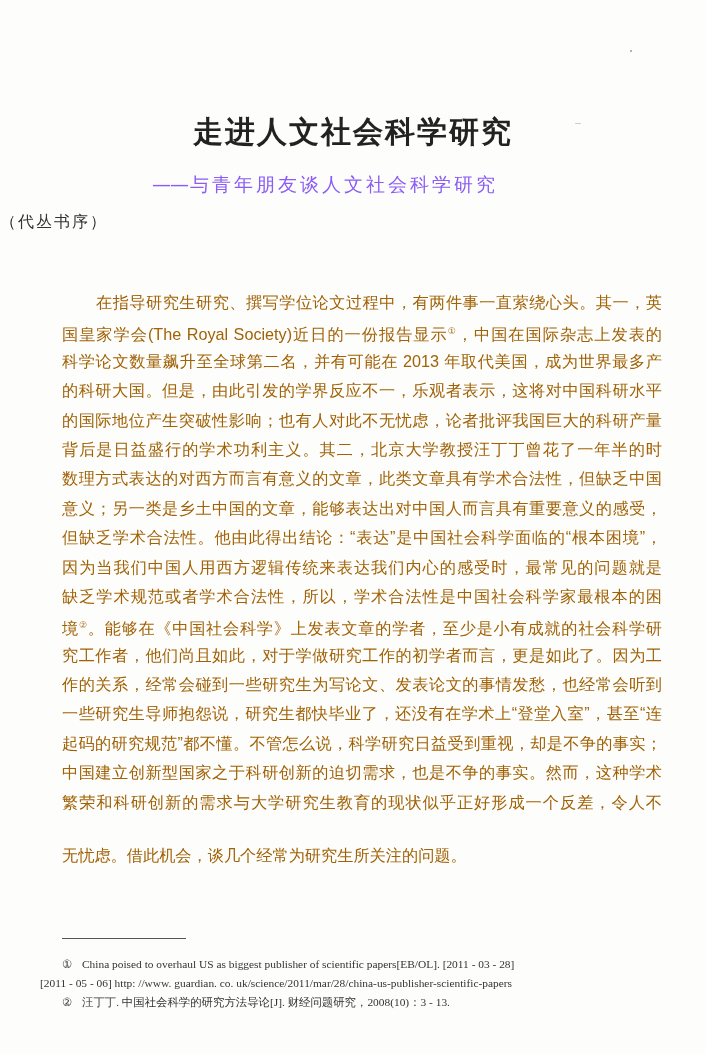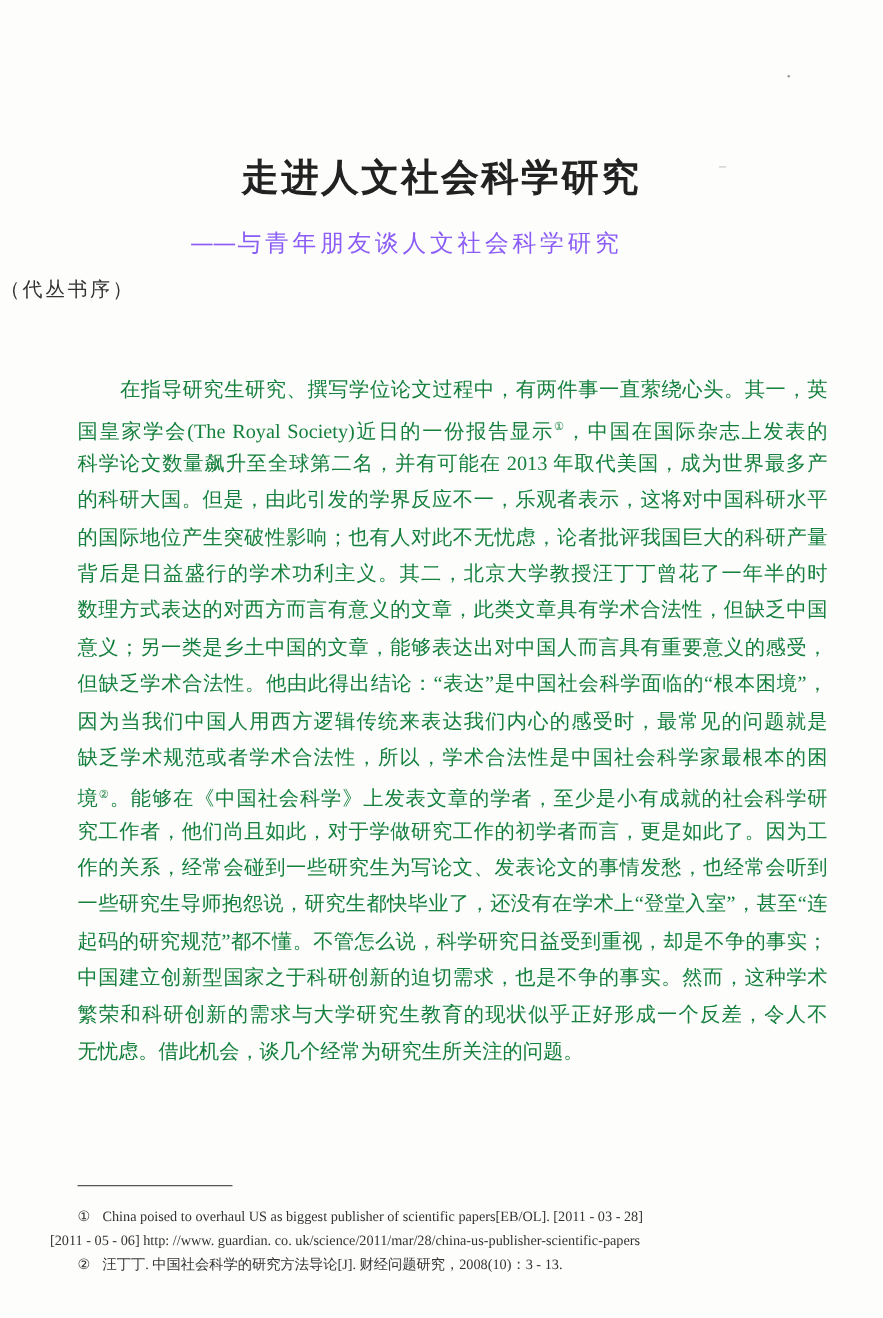--- a/index.html
+++ b/index.html
@@ -1,44 +1,44 @@
 <!DOCTYPE html>
 <html><head>
 <meta charset="utf-8">
 <style>
   html, body { margin: 0; padding: 0; }
   body {
     width: 706px; height: 1054px; background: #fdfdfb; position: relative; overflow: hidden;
     font-family: "DejaVu Serif", "Liberation Serif", serif; color: #2a2a2a;
   }
-  .page { position: absolute; left: 0; top: 10px; width: 706px; height: 910px; }
+  .page { position: absolute; left: 0; top: 0; width: 706px; height: 910px; }
   .title {
     position: absolute; top: 112px; left: 0; width: 706px; text-align: center;
     font-size: 30px; font-weight: bold; letter-spacing: 2px; color: #222;
     font-family: "DejaVu Sans", "Liberation Sans", sans-serif;
   }
   .subtitle {
     position: absolute; top: 172px; left: 152px; width: 400px; text-align: left;
     font-size: 19px; letter-spacing: 3px; color: #8b5cf6;
     font-family: "DejaVu Sans", "Liberation Sans", sans-serif; white-space: nowrap;
   }
   .subtitle .dash { letter-spacing: -1px; margin-right: 2px; }
   .series-note {
     position: absolute; top: 212px; left: 0; width: 706px; text-align: left;
     font-size: 16px; letter-spacing: 2px; color: #333;
     font-family: "DejaVu Sans", "Liberation Sans", sans-serif;
   }
   .body-text {
     position: absolute; top: 288px; left: 62px; width: 600px;
-    font-size: 16.2px; line-height: 29.4px; color: #15803d;
-    font-family: Liberation Serif, serif;
+    font-size: 16.2px; line-height: 29.4px; color: #a16207;
+    font-family: Liberation Sans, sans-serif;
   }
   .body-line { height: 29.4px; white-space: nowrap; overflow: hidden; text-align: justify; text-align-last: justify; }
   .body-line.first { padding-left: 34px; }
-  .body-line.last { text-align-last: left; }
+  .body-line.last { text-align-last: left; margin-top: 24px; }
   sup.fn { font-size: 9px; vertical-align: 6px; }
   .footnote-rule {
     position: absolute; top: 938px; left: 62px; width: 124px; height: 0; border-top: 1px solid #555;
   }
   .footnotes {
     position: absolute; top: 955px; left: 40px; width: 640px;
     font-size: 11.4px; line-height: 19px; color: #333;
     font-family: "Liberation Serif", "DejaVu Serif", serif;
   }
   .fn-line { white-space: nowrap; overflow: hidden; }

